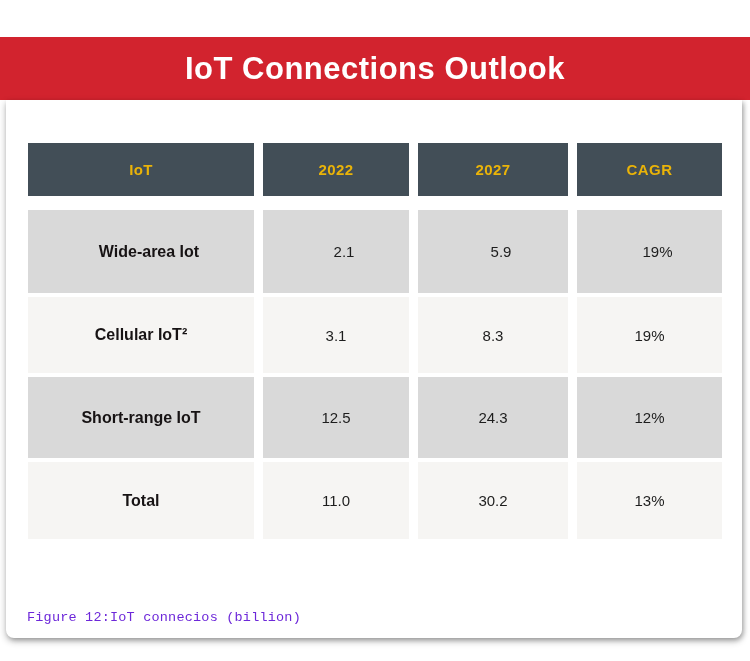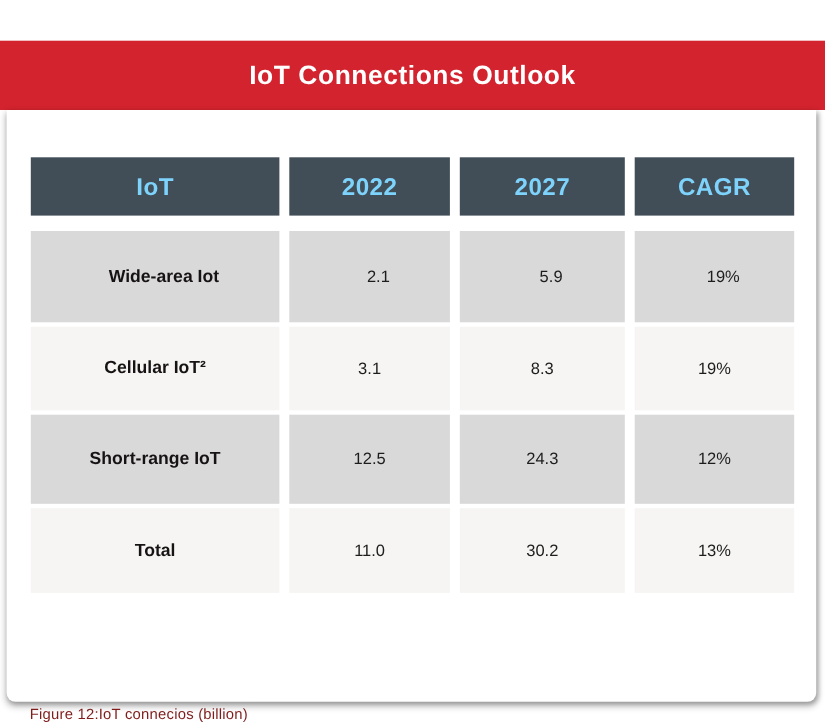--- a/index.html
+++ b/index.html
@@ -22,21 +22,21 @@
     left: 0;
     width: 750px;
     height: 63px;
     background: #d2232e;
     display: flex;
     align-items: center;
     justify-content: center;
   }
   .banner-title {
     color: #ffffff;
-    font-size: 24px;
+    font-size: 31px;
     font-weight: bold;
     letter-spacing: 0.5px;
   }
   
   .card {
     position: absolute;
     top: 100px;
     left: 6px;
     width: 736px;
     height: 538px;
@@ -61,22 +61,22 @@
   }
   .cell {
     display: flex;
     align-items: center;
     justify-content: center;
     text-align: center;
   }
   .head-cell {
     height: 53px;
     background: #424e57;
-    color: #7dd3fc;
-    font-size: 22px;
+    color: #eab308;
+    font-size: 15px;
     font-weight: bold;
     letter-spacing: 0.4px;
   }
   .body-grid .cell { height: 80px; }
   .body-grid .r0 { height: 83px; padding-left: 16px; }
   .body-grid .r1 { height: 76px; }
   .body-grid .r2 { height: 81px; }
   .body-grid .r3 { height: 77px; text-align: center; }
   .bg-gray  { background: #d9d9d9; }
   .bg-light { background: #f6f5f3; }
@@ -85,25 +85,26 @@
     font-weight: bold;
     color: #171314;
   }
   .value-cell {
     font-size: 15px;
     font-weight: 400;
     color: #1d1d1d;
   }
   .caption {
     position: absolute;
-    top: 642px;
+    top: 610px;
     left: 27px;
     font-size: 13.5px;
-    color: #7f1d1d;
+    color: #6d28d9;
     letter-spacing: 0.2px;
+    font-family: Liberation Mono, monospace;
   }
 </style>
 </head>
 <body>
 
 <div id="canvas">
 
   <div class="banner">
     <div class="banner-title">IoT Connections Outlook</div>
   </div>

